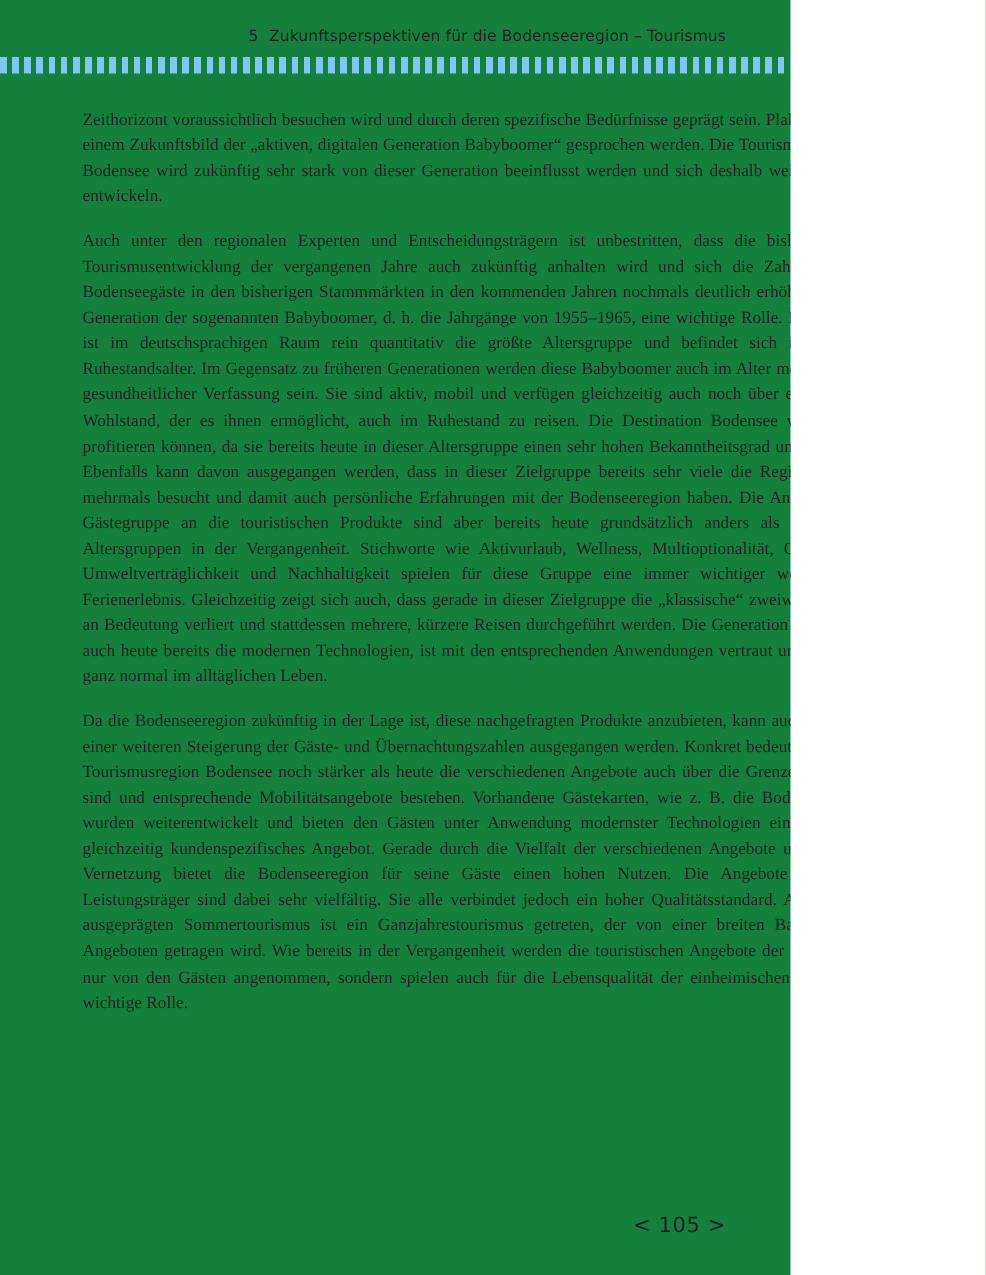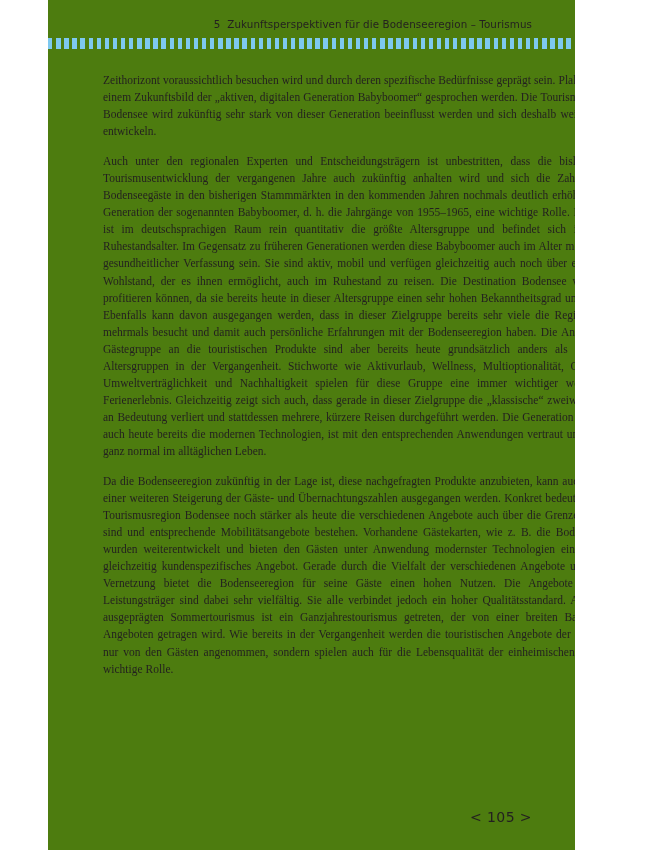--- a/index.html
+++ b/index.html
@@ -9,24 +9,23 @@
     background: #ffffff;
   }
   body {
     font-family: "DejaVu Sans", "Liberation Sans", sans-serif;
     color: #231f20;
   }
   .page {
     position: relative;
     width: 527px;
     height: 850px;
-    background: #4d7c0f;
+    background: #15803d;
     overflow: hidden;
     box-sizing: border-box;
-    margin-left: 48px;
   }
 
   
   .running-head {
     position: absolute;
     top: 18px;
     left: 0;
     right: 43px;
     text-align: right;
     font-size: 10.3px;

